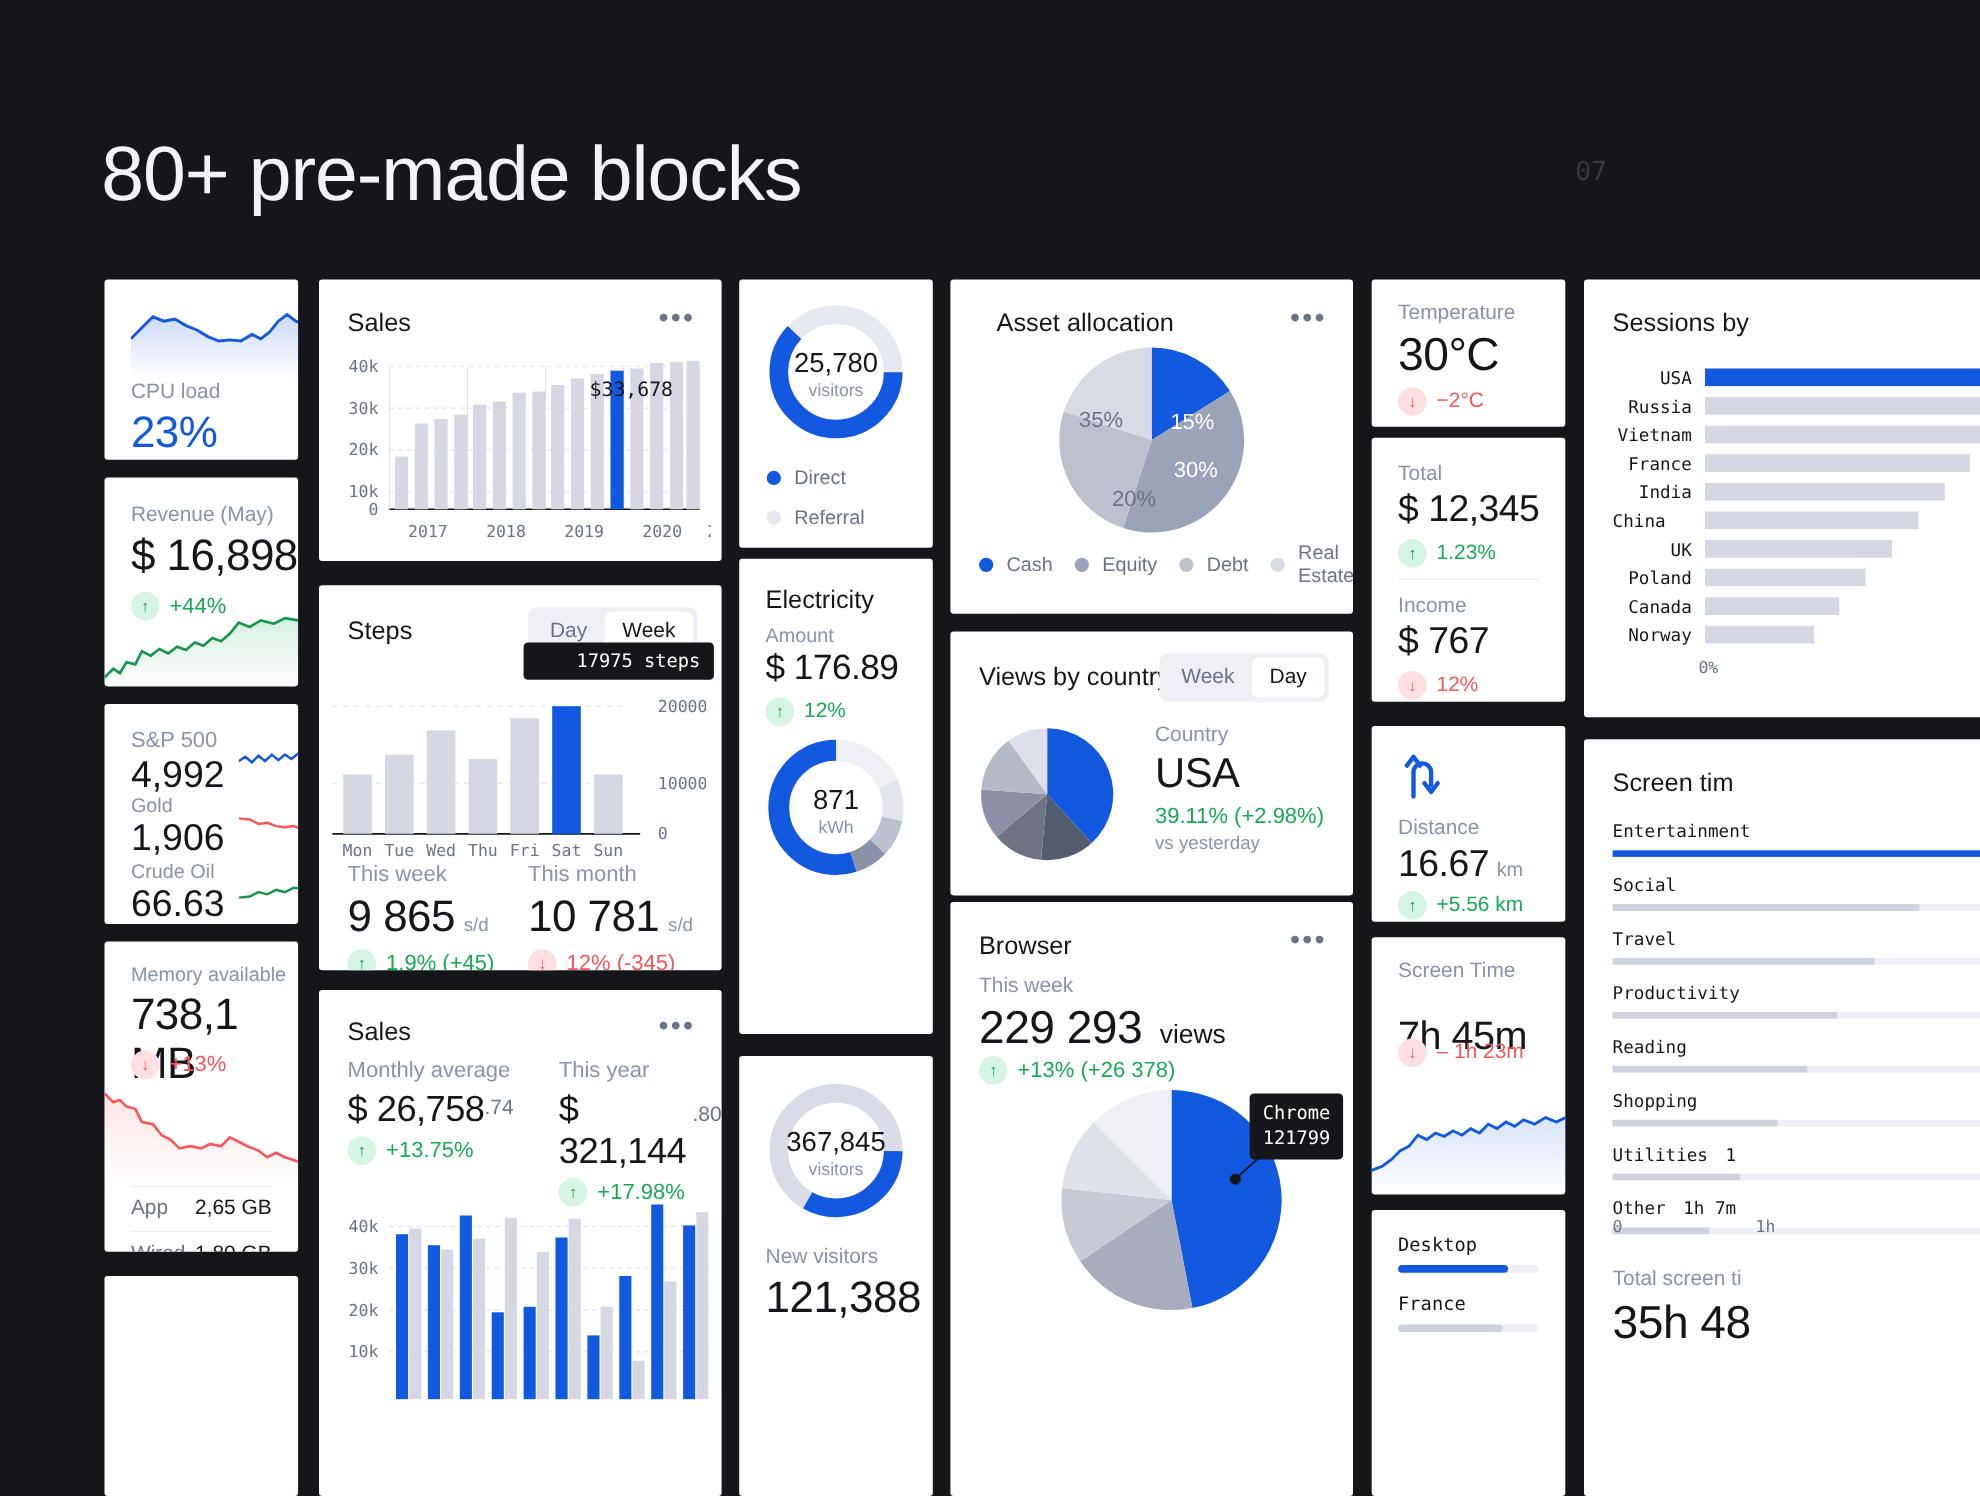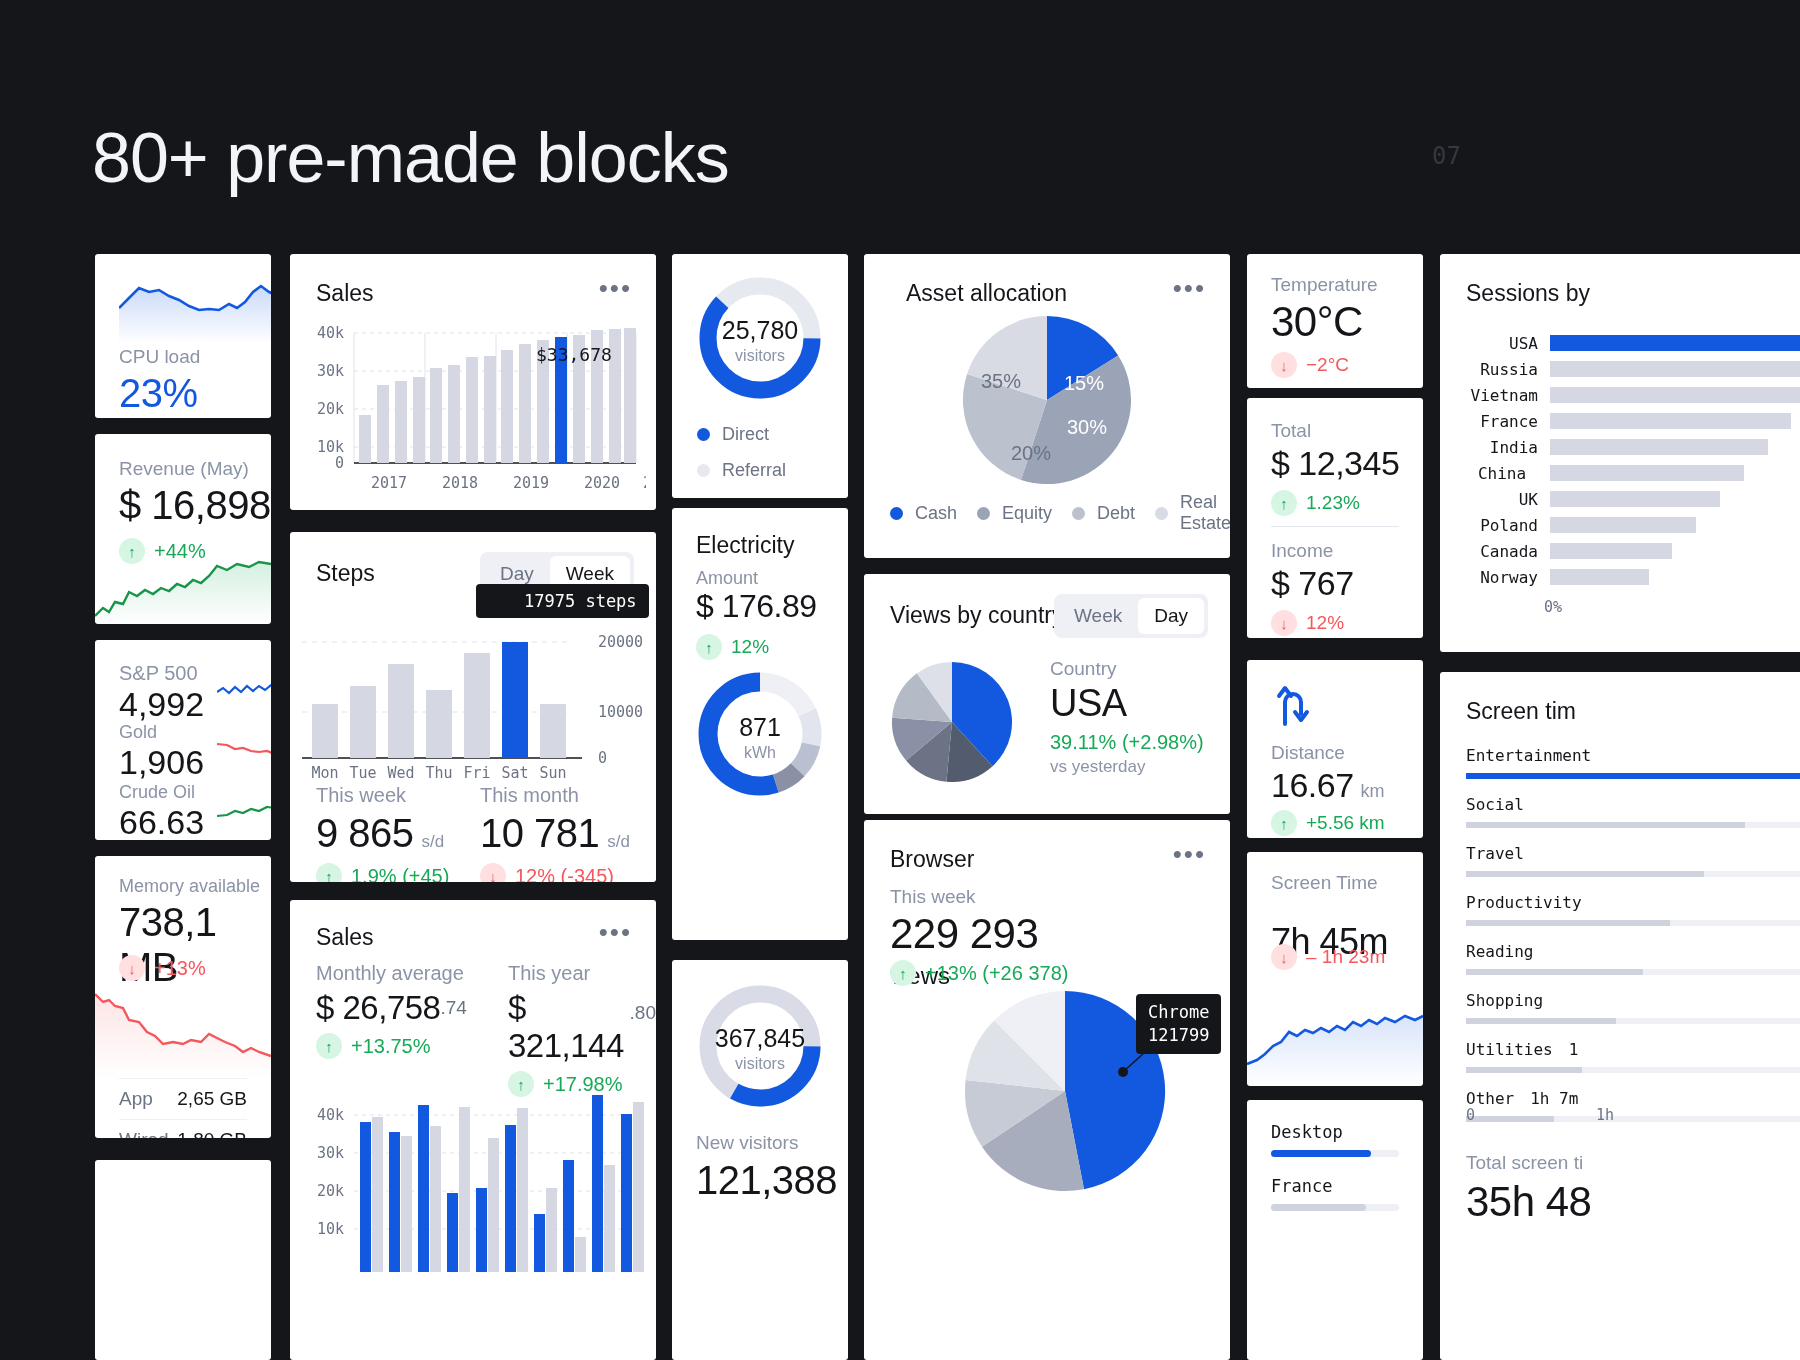--- a/index.html
+++ b/index.html
@@ -442,21 +442,21 @@
       <span class="green">(+2.98%)</span>
     </div>
     <div class="lbl" style="font-size:17px;margin-top:3px;">vs yesterday</div>
   </div>
 </div>
 
 <div class="card" style="left:864px;top:820px;width:366px;height:540px;">
   <div class="cardtitle" style="position:absolute;left:26px;top:26px;">Browser</div>
   <div class="dots" style="position:absolute;right:24px;top:30px;">•••</div>
   <div class="lbl" style="position:absolute;left:26px;top:66px;">This week</div>
-  <div style="position:absolute;left:26px;top:90px;display:flex;align-items:baseline;gap:4px;flex-direction:column;">
+  <div style="position:absolute;left:26px;top:90px;display:flex;align-items:baseline;gap:16px;">
     <span class="big" style="font-size:42px;">229 293</span>
     <span style="font-size:24px;color:#14161a;">views</span>
   </div>
   <div class="delta green" style="position:absolute;left:26px;top:140px;">
     <span class="pill g">↑</span>
     <span>+13% (+26 378)</span>
   </div>
   <svg width="210" height="210" style="position:absolute;left:96px;top:166px;" viewBox="0 0 210 210">
     <g transform="translate(105,105)">
       <path d="M0,0 L0,-100 A100,100 0 0,1 19,98.2 Z" fill="#1259e0"></path>
@@ -563,21 +563,21 @@
       </div>
     <div style="display:flex;align-items:center;height:26px;">
         <span class="mono" style="width:72px;text-align:right;font-size:16px;color:#14161a;">France</span>
         <span style="margin-left:12px;height:16px;width:71%;max-width:255px;background:#d5d8e2;"></span>
       </div>
     <div style="display:flex;align-items:center;height:26px;">
         <span class="mono" style="width:72px;text-align:right;font-size:16px;color:#14161a;">India</span>
         <span style="margin-left:12px;height:16px;width:64%;max-width:255px;background:#d5d8e2;"></span>
       </div>
     <div style="display:flex;align-items:center;height:26px;">
-        <span class="mono" style="width:72px;text-align:center;font-size:16px;color:#14161a;">China</span>
+        <span class="mono" style="width:72px;text-align:left;font-size:16px;color:#14161a;">China</span>
         <span style="margin-left:12px;height:16px;width:57%;max-width:255px;background:#d5d8e2;"></span>
       </div>
     <div style="display:flex;align-items:center;height:26px;">
         <span class="mono" style="width:72px;text-align:right;font-size:16px;color:#14161a;">UK</span>
         <span style="margin-left:12px;height:16px;width:50%;max-width:255px;background:#d5d8e2;"></span>
       </div>
     <div style="display:flex;align-items:center;height:26px;">
         <span class="mono" style="width:72px;text-align:right;font-size:16px;color:#14161a;">Poland</span>
         <span style="margin-left:12px;height:16px;width:43%;max-width:255px;background:#d5d8e2;"></span>
       </div>

